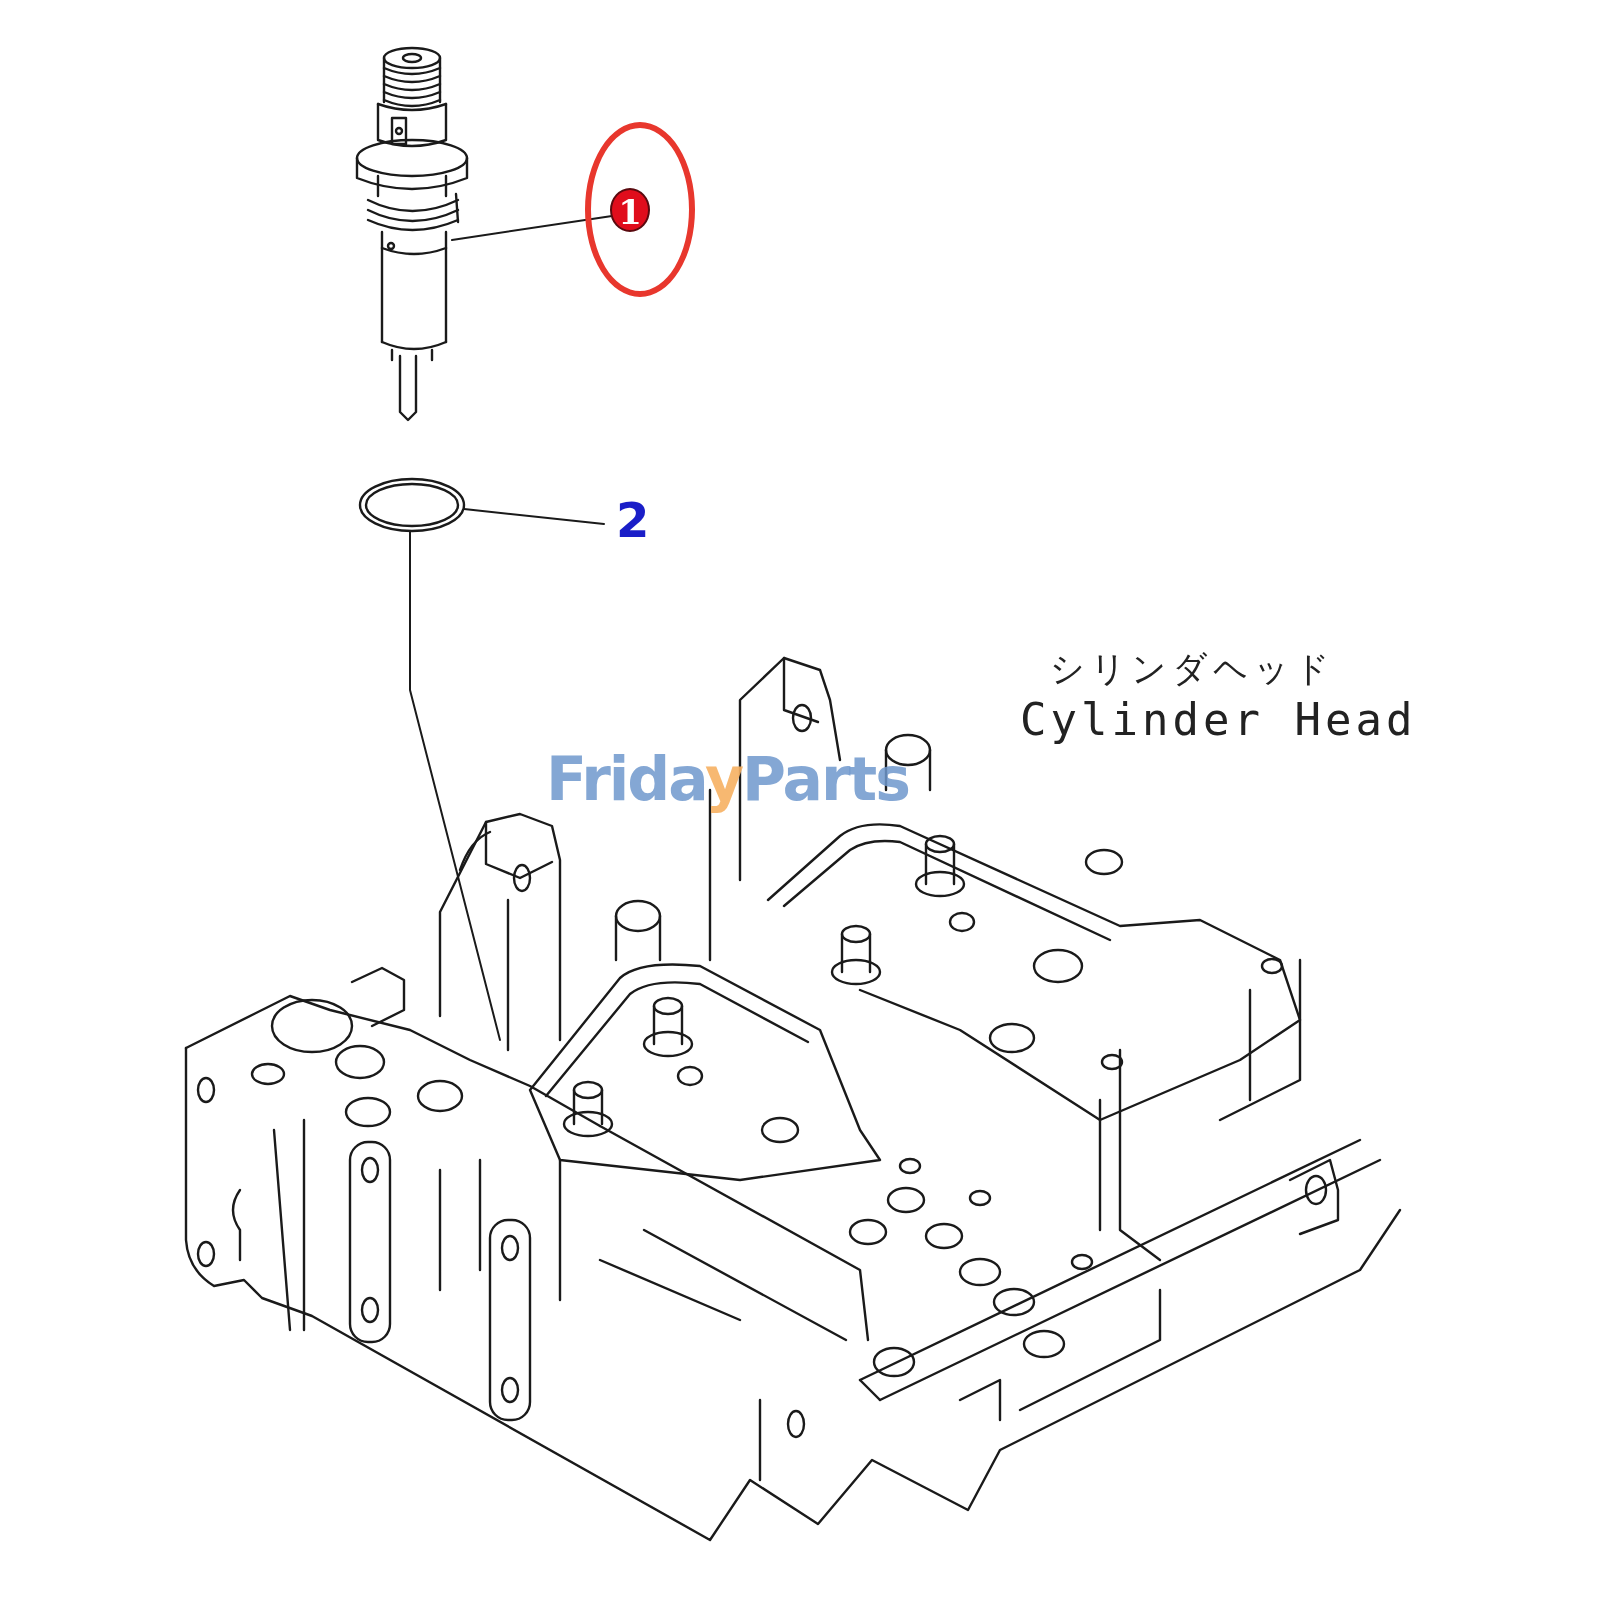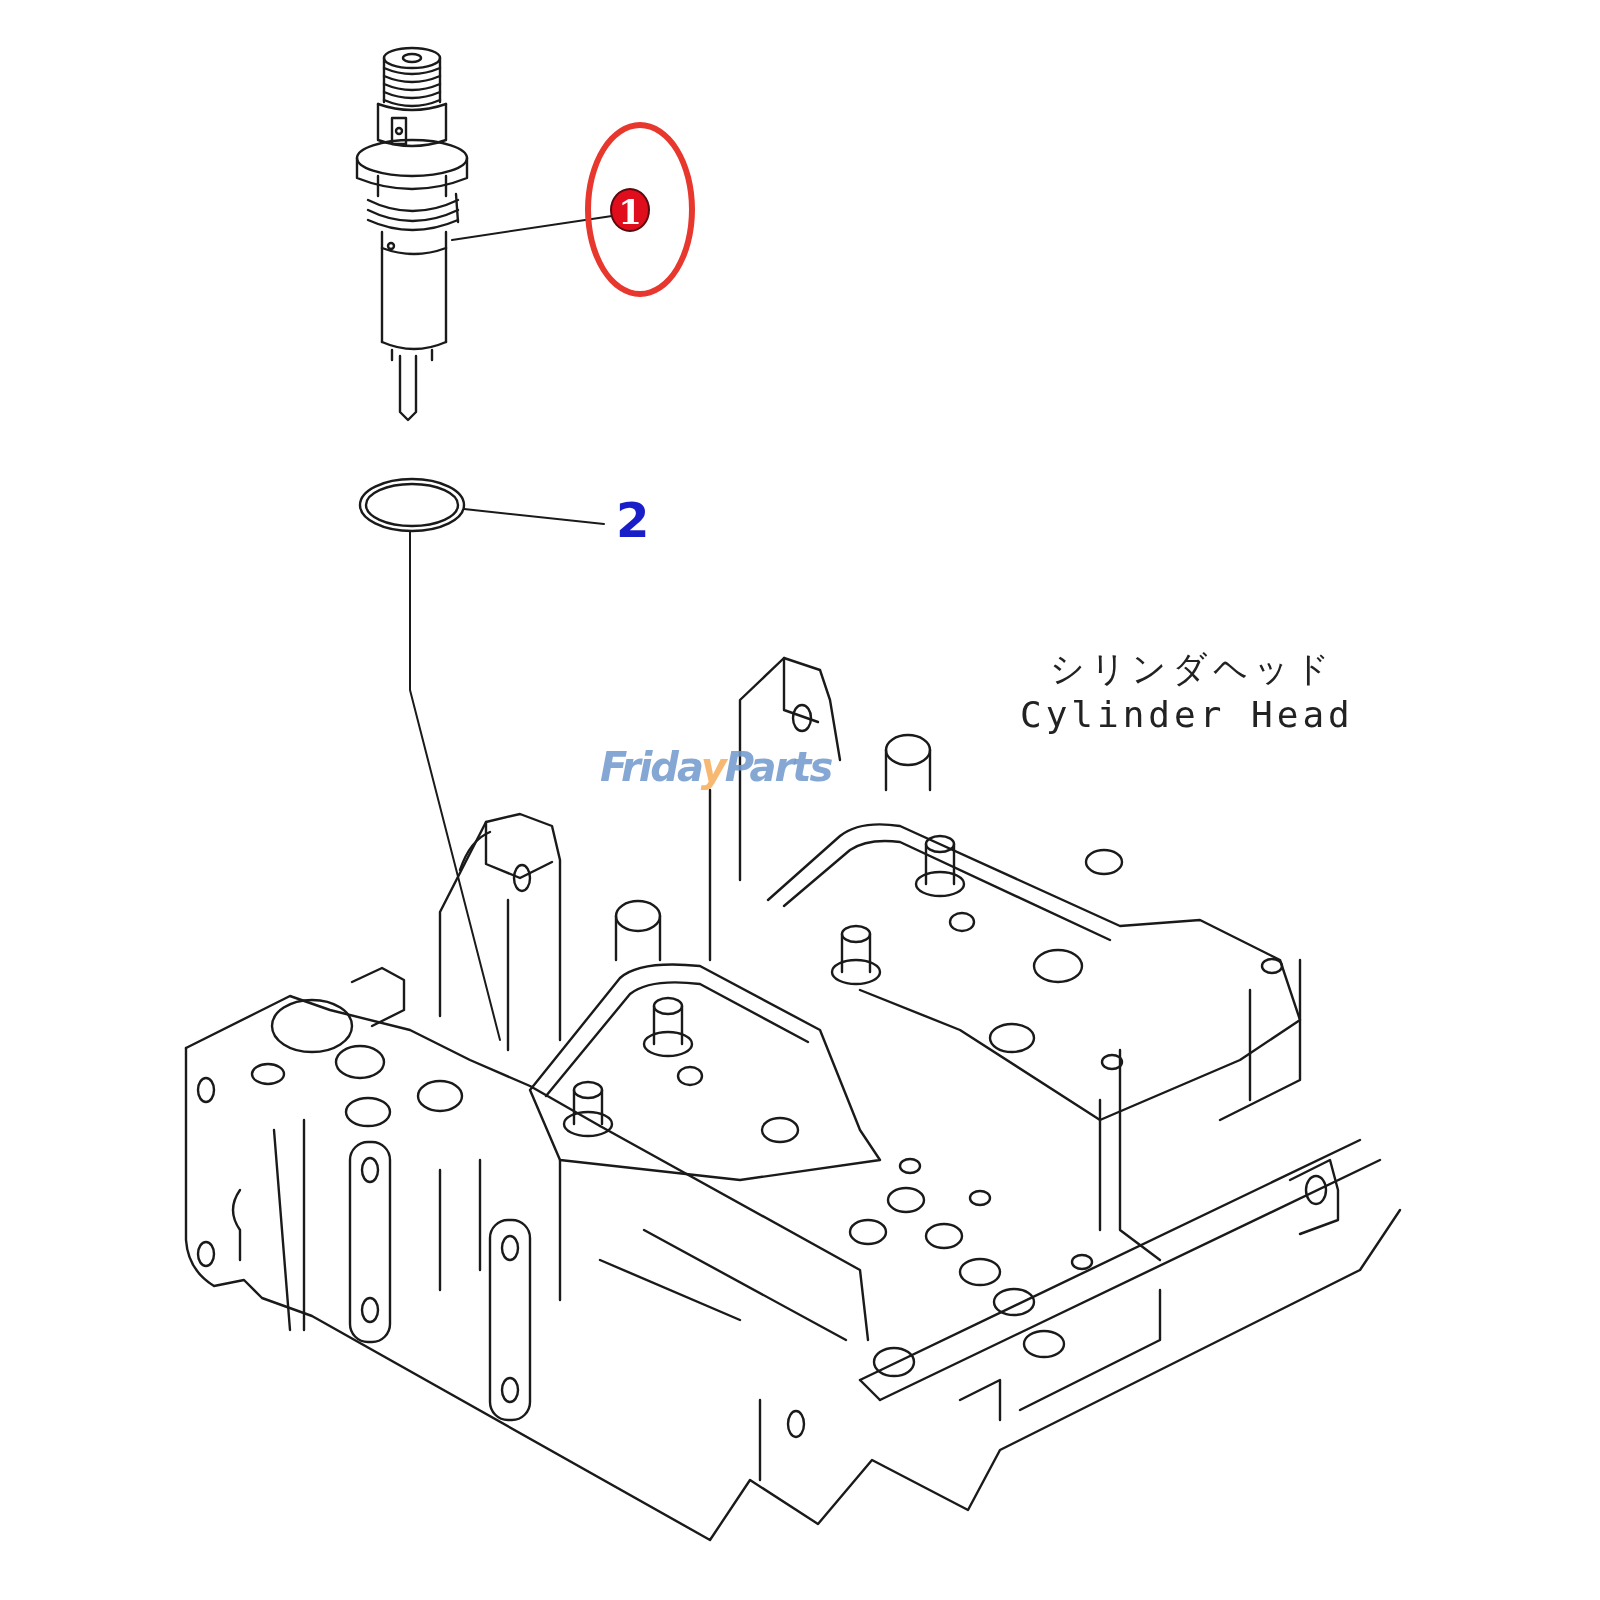--- a/index.html
+++ b/index.html
@@ -30,21 +30,21 @@
       color: #222222;
       letter-spacing: 6px;
       transform: scaleY(1.05);
       white-space: nowrap;
     }
     .label-en {
       position: absolute;
       left: 1020px;
       top: 694px;
       font-family: "DejaVu Sans Mono", monospace;
-      font-size: 36px;
+      font-size: 44px;
       color: #222222;
       letter-spacing: 4px;
       white-space: nowrap;
     }
     .callout-1 {
       position: absolute;
       left: 610px;
       top: 188px;
       width: 40px;
       height: 44px;
@@ -74,26 +74,25 @@
       left: 616px;
       top: 492px;
       color: #1a1ec8;
       font-family: "DejaVu Sans", sans-serif;
       font-weight: bold;
       font-size: 48px;
       line-height: 56px;
     }
     .watermark {
       position: absolute;
-      left: 600px;
+      left: 546px;
       top: 744px;
       font-family: "DejaVu Sans", sans-serif;
       font-weight: bold;
-      font-style: italic;
-      font-size: 40px;
+      font-size: 60px;
       letter-spacing: -2px;
       color: rgba(110, 152, 205, 0.85);
       white-space: nowrap;
     }
     .watermark .check {
       color: rgba(246, 176, 98, 0.9);
     }
   </style>
 </head>
 <body>

